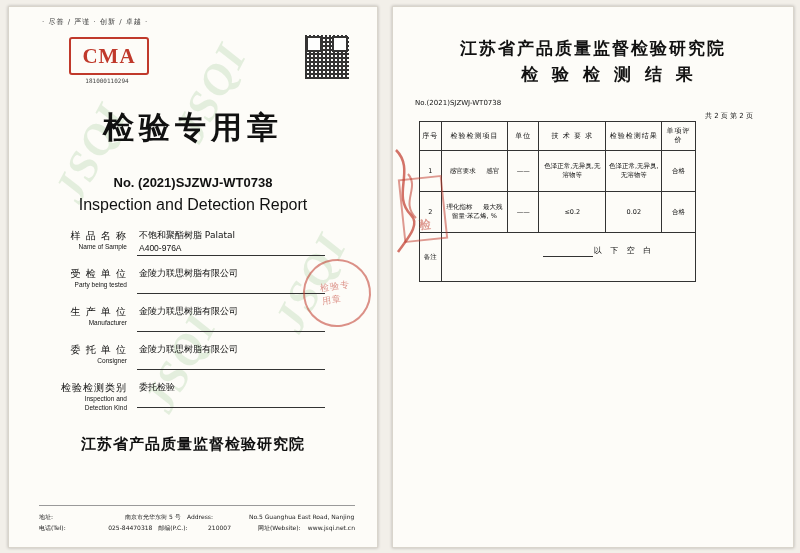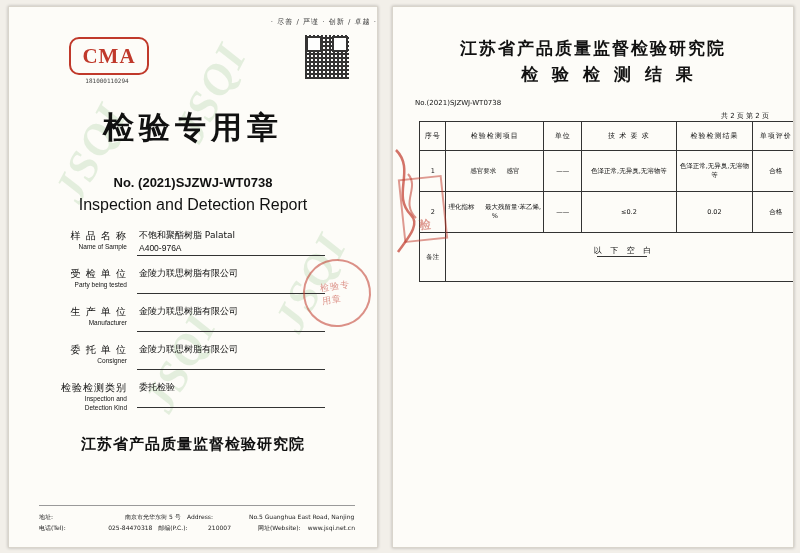--- a/index.html
+++ b/index.html
@@ -34,35 +34,36 @@
     top: 6px;
     width: 400px;
     height: 540px;
     border: 1px solid #d9d5cc;
   }
   .topline {
     position: absolute;
     top: 10px;
     left: 0;
     width: 100%;
-    text-align: right;
+    text-align: left;
     font-size: 7px;
     color: #3a3a3a;
     letter-spacing: 1px;
     font-family: "DejaVu Sans", sans-serif;
+    padding-left: 33px;
   }
   
   .cma {
     position: absolute;
     left: 60px;
     top: 30px;
     width: 76px;
     height: 34px;
     border: 2px solid #c0392b;
-    border-radius: 10px;
+    border-radius: 3px;
     color: #c0392b;
     font-weight: bold;
     font-size: 22px;
     letter-spacing: 1px;
     text-align: center;
     line-height: 34px;
     font-family: "Liberation Serif", serif;
   }
   .cma-inner {
     position: absolute;
@@ -293,30 +294,30 @@
     position: absolute;
     top: 92px;
     left: 22px;
     font-size: 7px;
     color: #111;
     font-family: "DejaVu Sans", sans-serif;
   }
   .r-pages {
     position: absolute;
     top: 104px;
-    right: 24px;
+    right: 40px;
     font-size: 7px;
     color: #111;
     font-family: "DejaVu Sans", sans-serif;
   }
   table.result {
     position: absolute;
     top: 114px;
     left: 26px;
-    width: 380px;
+    width: 277px;
     border-collapse: collapse;
     font-family: "DejaVu Sans", sans-serif;
     background: rgba(255,255,255,0.0);
     padding-left: 19px;
   }
   table.result th, table.result td {
     border: 1px solid #333;
     font-size: 6.5px;
     color: #111;
     text-align: center;

